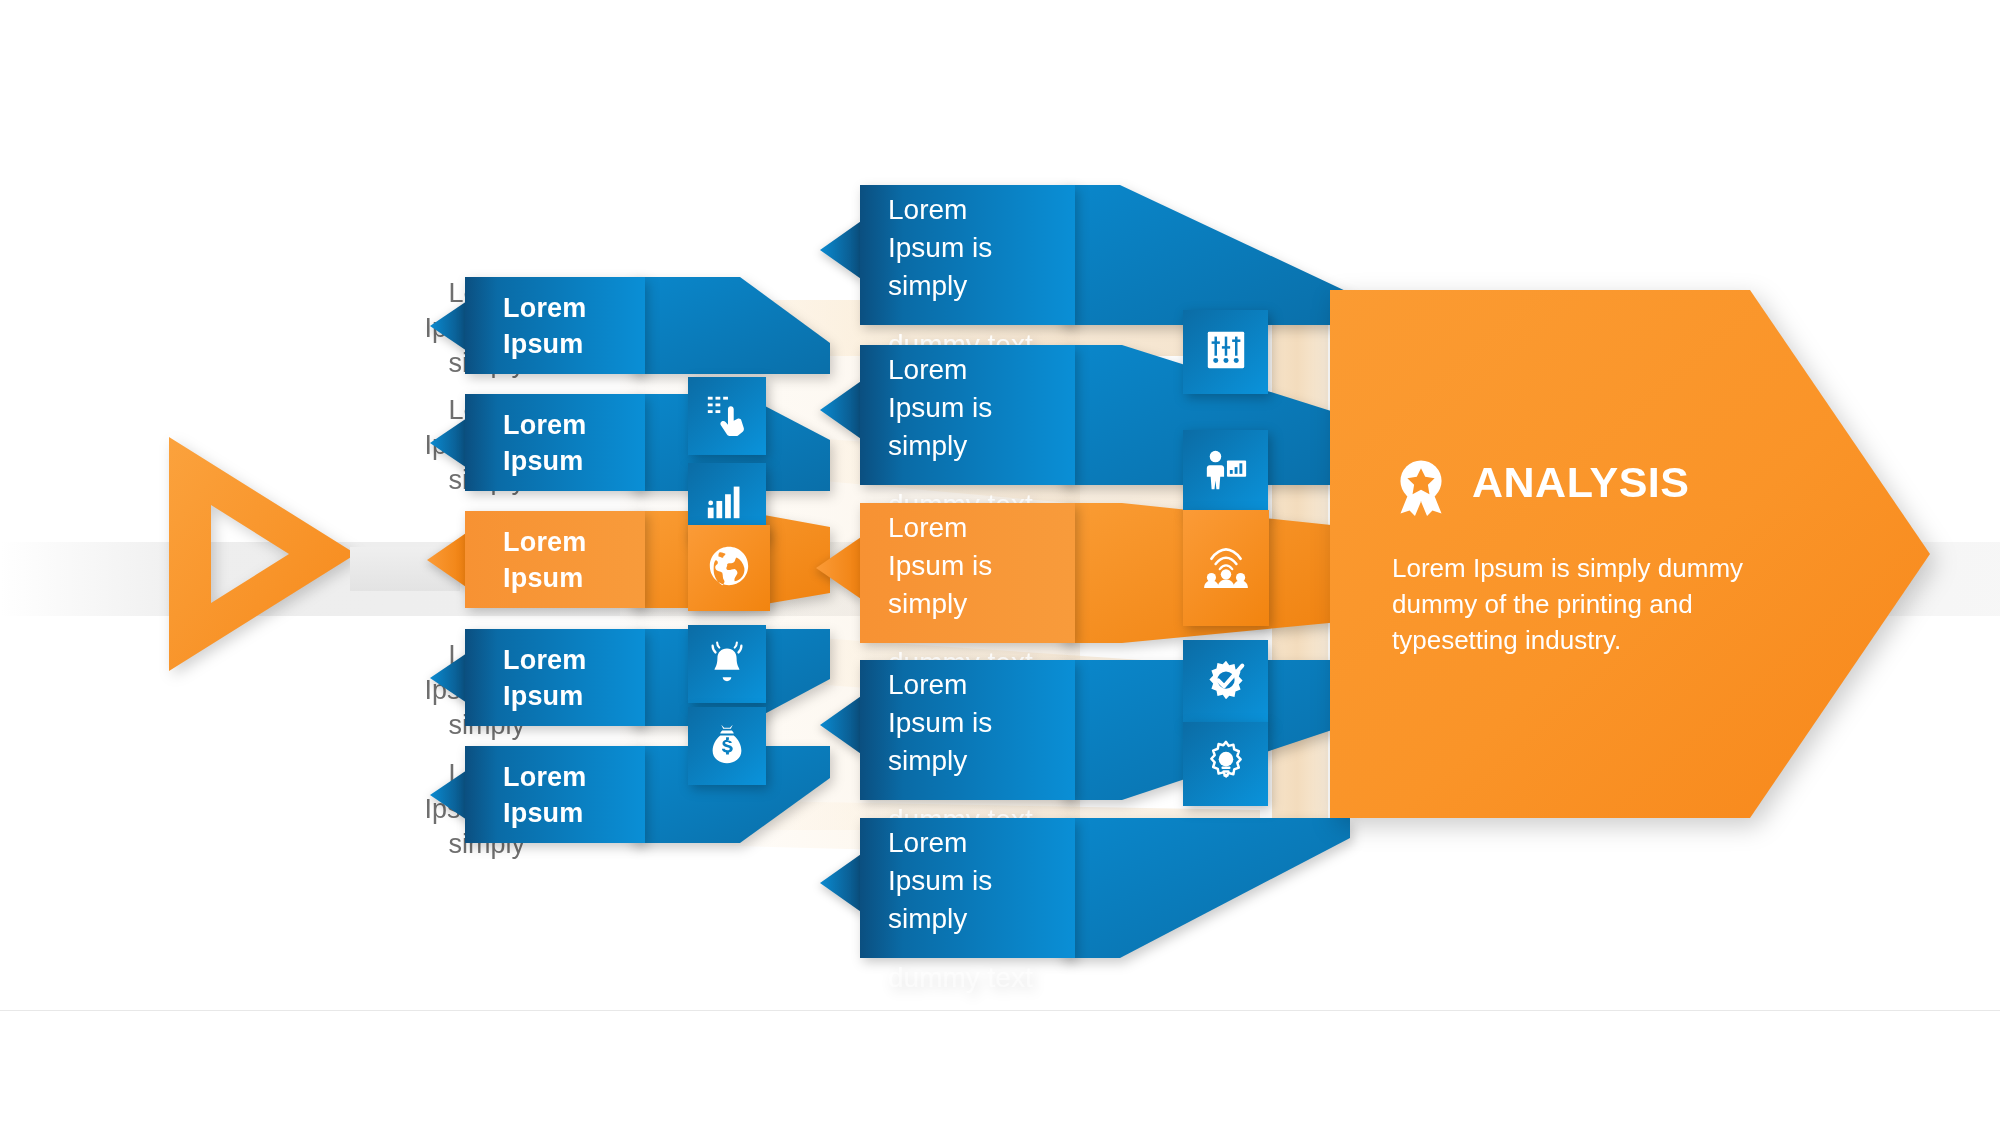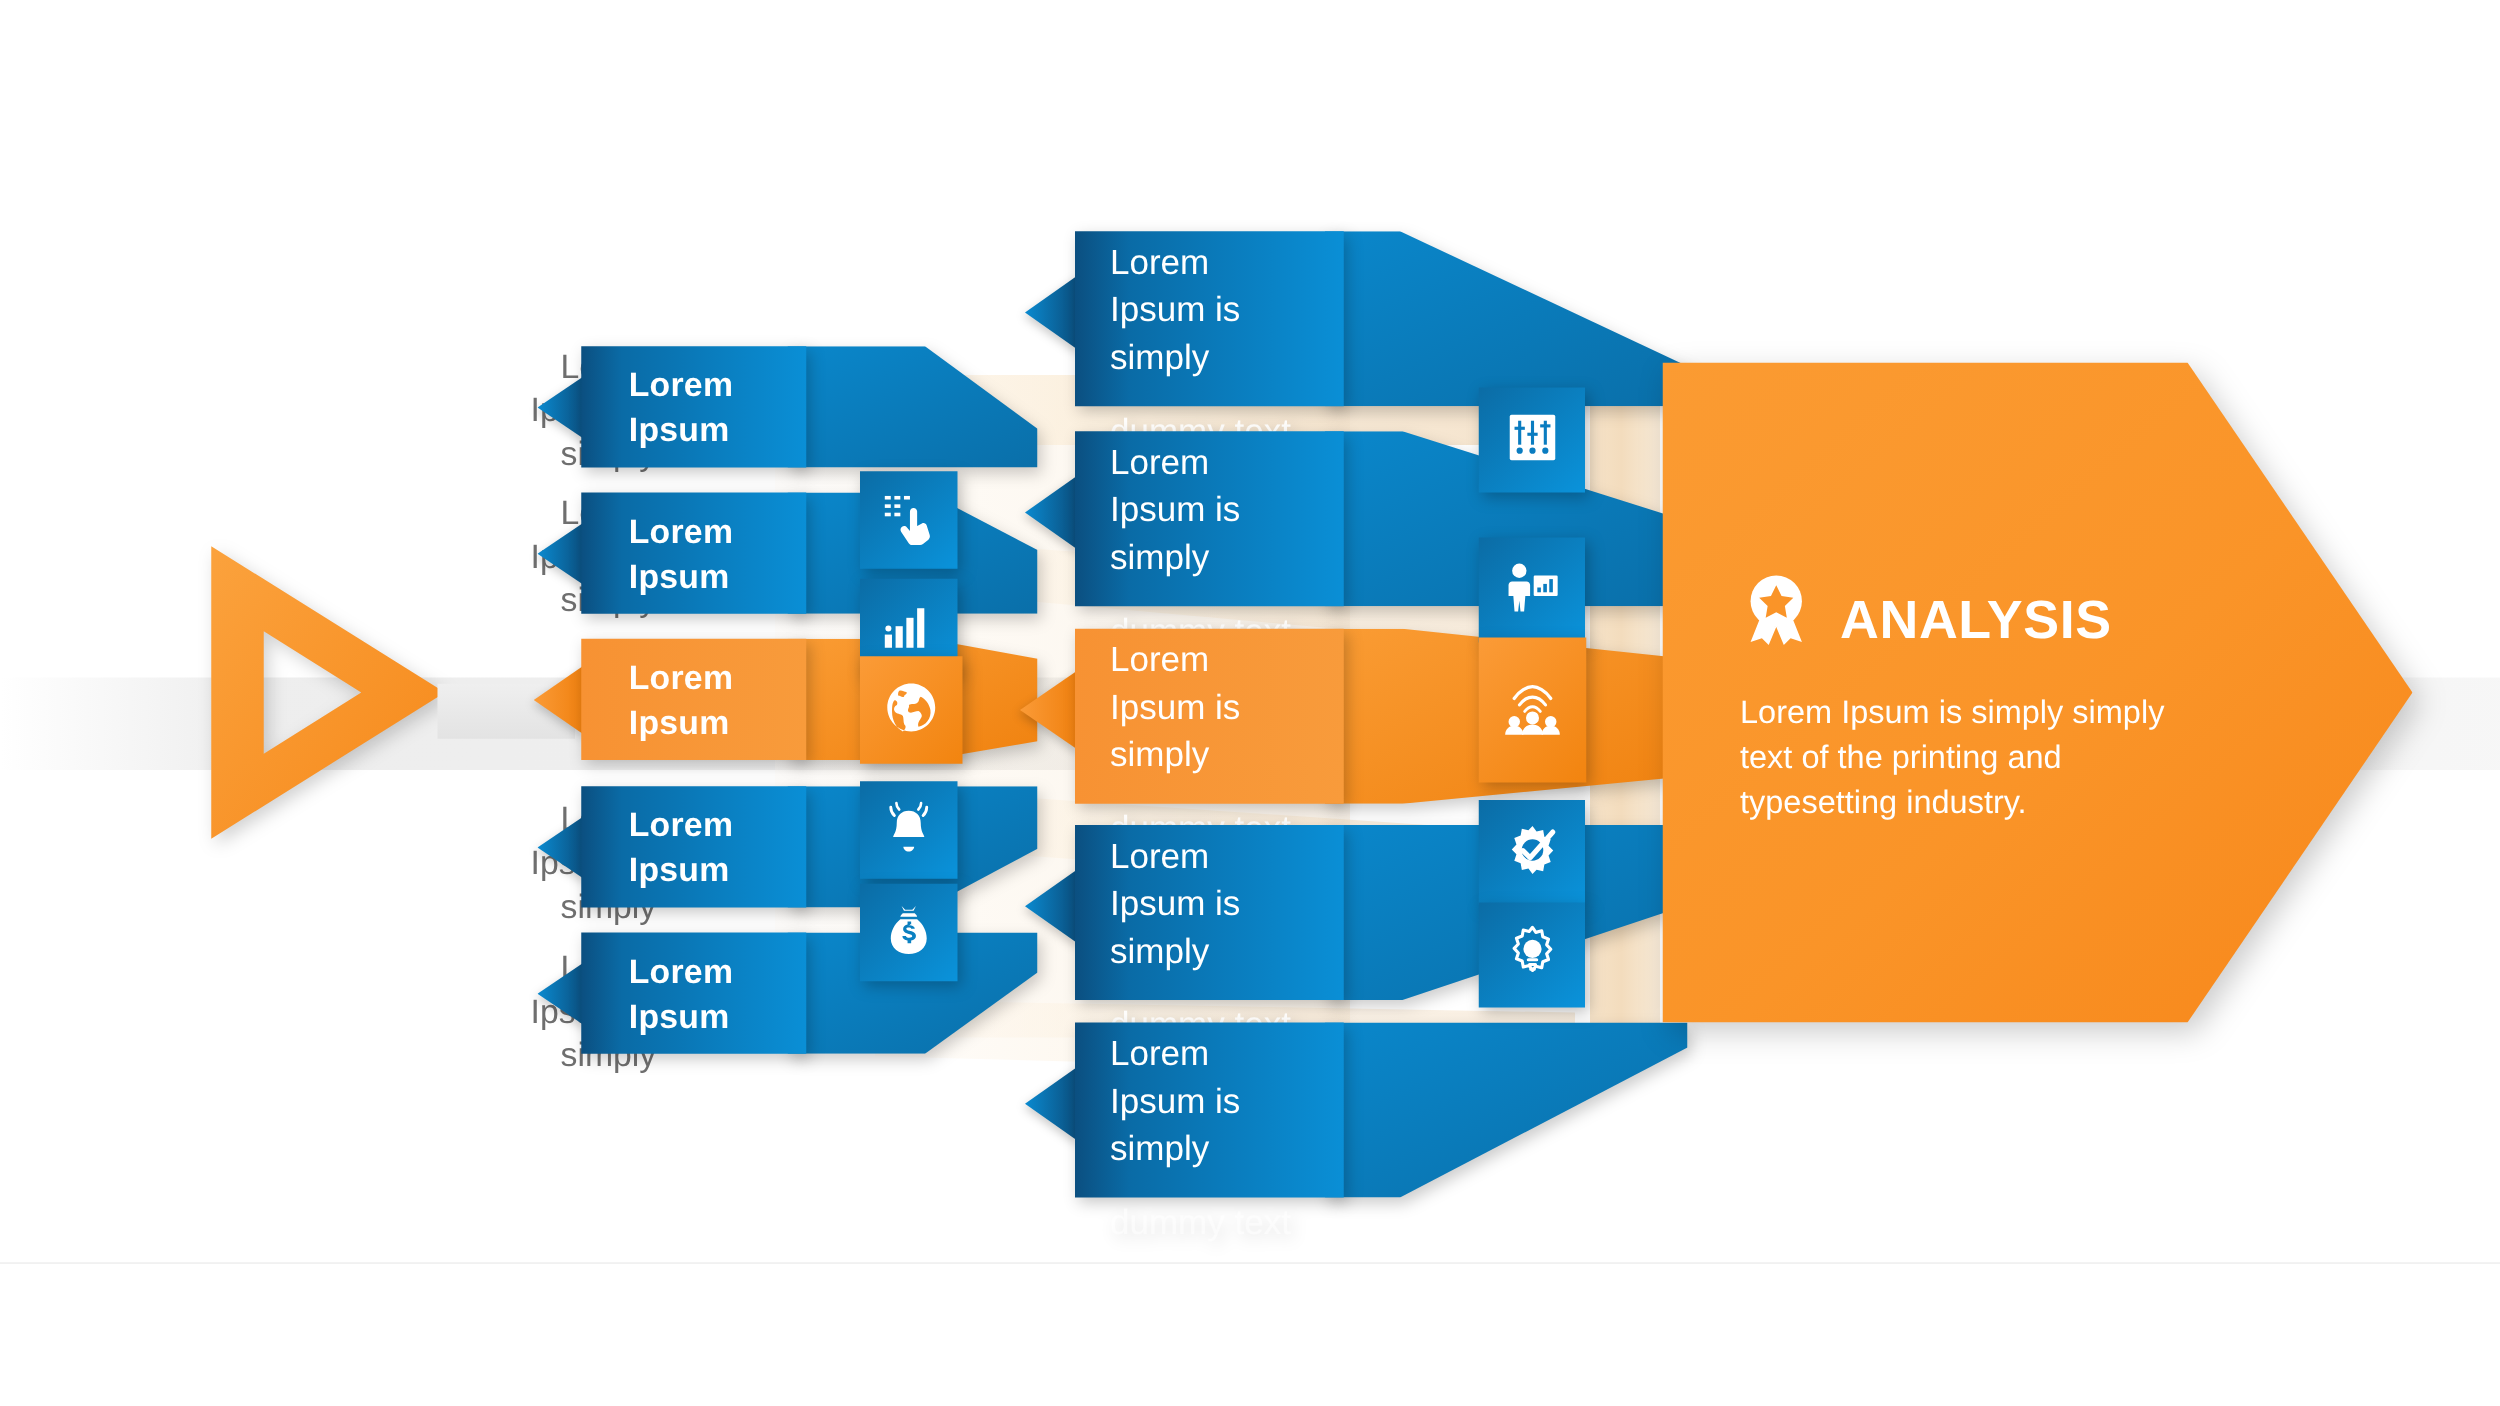--- a/index.html
+++ b/index.html
@@ -78,21 +78,21 @@
     position:absolute;left:1330px;top:290px;width:600px;height:528px;
     filter:drop-shadow(6px 8px 12px rgba(0,0,0,.20));
   }
   .analysis-inner{
     position:absolute;left:0;top:0;width:100%;height:100%;
     display:block;
   }
   .analysis-content{
     position:absolute;left:62px;top:168px;width:380px;
   }
-  .analysis-head{display:flex;align-items:flex-end;gap:22px;}
+  .analysis-head{display:flex;align-items:flex-start;gap:22px;}
   .analysis-title{
     color:#fff;font-size:43px;font-weight:bold;letter-spacing:.5px;
   }
   .analysis-desc{
     margin-top:30px;color:#fff;font-size:26px;line-height:36px;
   }
 
   
   .footer-sep{position:absolute;left:0;top:1010px;width:100%;height:1px;background:#e8e8e8;}
   .footer{
@@ -474,21 +474,21 @@
         <span>
           <svg viewBox="0 0 48 48" width="58" height="58" fill="#fff">
             <path d="M13,31 L7,46 L14.5,43.5 L19,48 L24,36 Z"></path>
             <path d="M35,31 L41,46 L33.5,43.5 L29,48 L24,36 Z"></path>
             <circle cx="24" cy="19" r="17"></circle>
             <path d="M24,8.5l3.5,7.1l7.8,1.1l-5.6,5.5l1.3,7.8L24,26.3l-7,3.7l1.3-7.8l-5.6-5.5l7.8-1.1z" fill="#fa9428"></path>
           </svg>
         </span>
         <span class="analysis-title">ANALYSIS</span>
       </div>
-      <div class="analysis-desc">Lorem Ipsum is simply simply text of the printing and typesetting industry.</div>
+      <div class="analysis-desc">Lorem Ipsum is simply dummy dummy of the printing and typesetting industry.</div>
     </div>
   </div>
 
   <div class="footer-sep"></div>
   <div class="footer">
     
     
   </div>
 
 </div>

